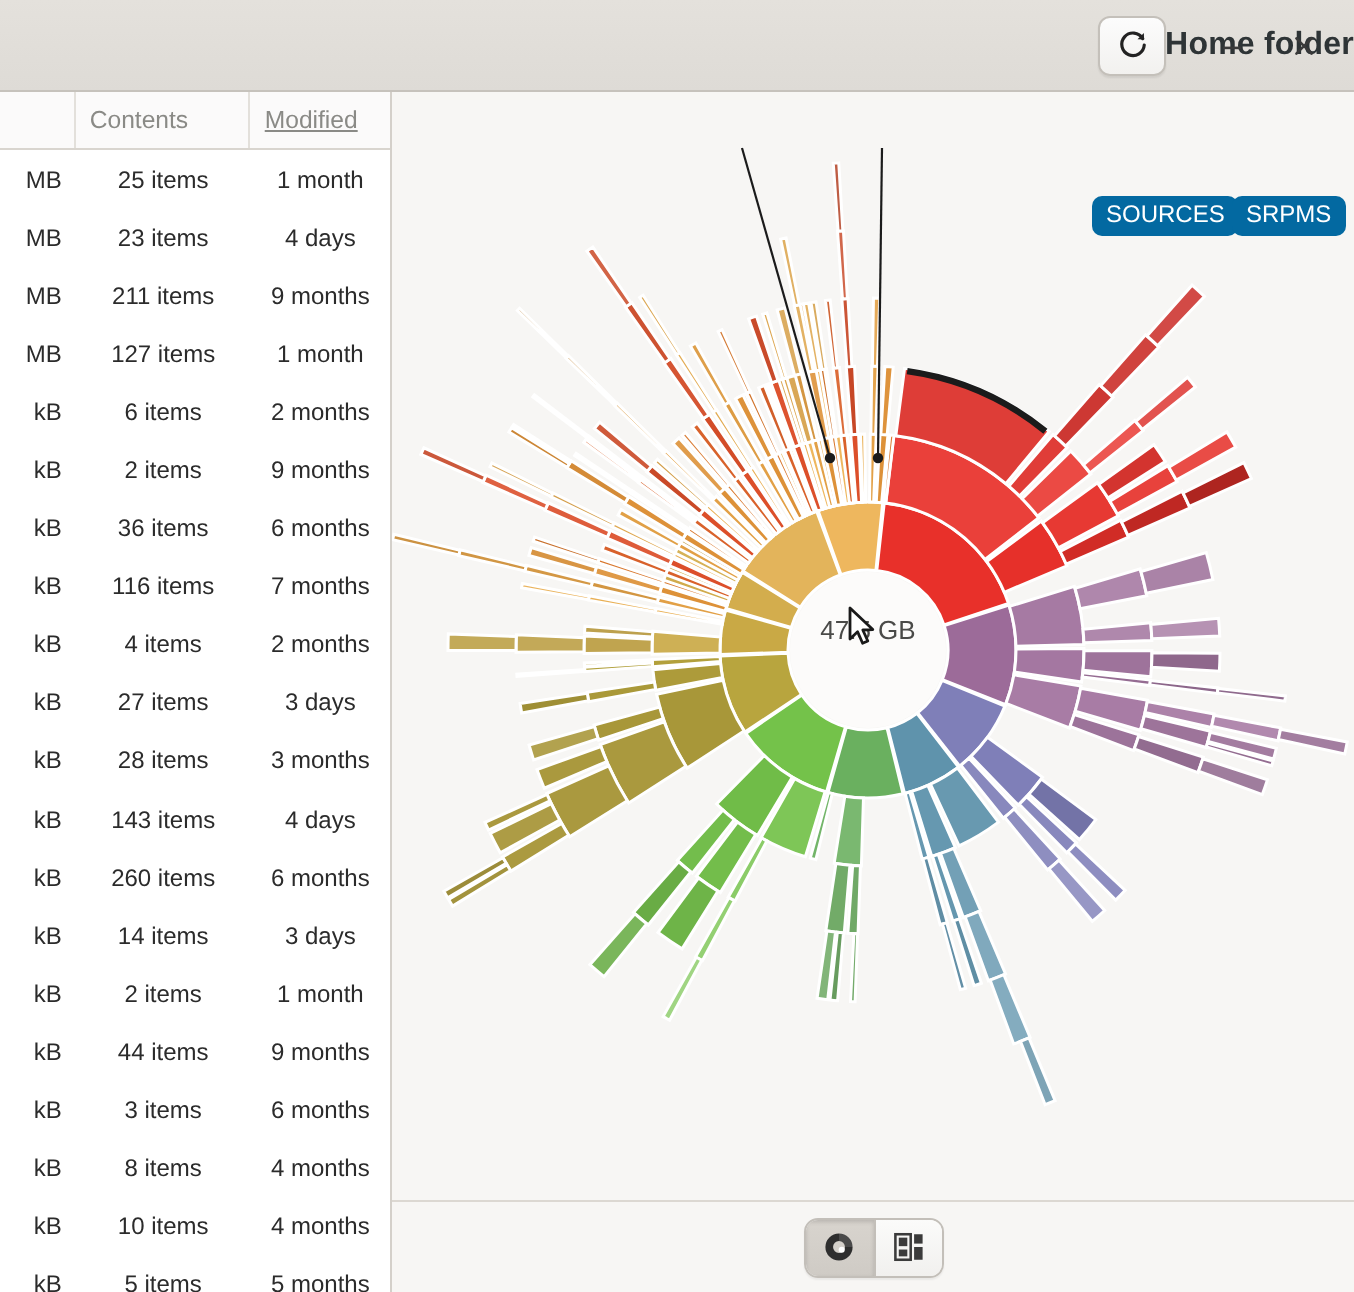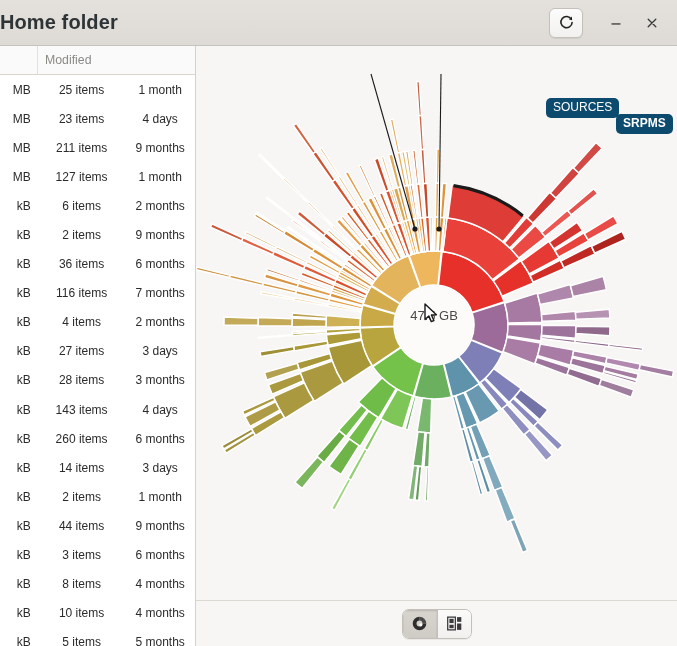--- a/index.html
+++ b/index.html
@@ -19,22 +19,22 @@
   
   .titlebar {
     position: relative;
     height: 46px; min-height: 46px;
     background: linear-gradient(180deg, #e4e1dc 0%, #dedbd6 100%);
     border-bottom: 1px solid #c6c2bc;
     display: flex; align-items: center;
   }
   .titlebar-title {
     position: absolute; left: 0; right: 0;
-    text-align: left;
-    font-size: 20px; font-weight: bold; color: #2e3436;
+    text-align: right;
+    font-size: 16px; font-weight: bold; color: #2e3436;
     letter-spacing: .1px;
     pointer-events: none;
   }
   .titlebar-controls {
     position: absolute; right: 8px; top: 0; bottom: 0;
     display: flex; align-items: center; gap: 2px;
   }
   .tb-btn {
     width: 34px; height: 30px;
     display: flex; align-items: center; justify-content: center;
@@ -72,21 +72,21 @@
   }
   .list-header .hcell {
     font-size: 12.3px; color: #8a8a86;
     display: flex; align-items: center;
     padding: 0 7px;
     border-right: 1px solid #e3e0db;
     overflow: hidden; white-space: nowrap;
   }
   .hcell.c-size { width: 38px; justify-content: flex-end; }
   .hcell.c-contents { width: 88px; justify-content: flex-start; }
-  .hcell.c-modified { width: 70px; justify-content: flex-start; border-right: none; }
+  .hcell.c-modified { width: 70px; justify-content: flex-start; border-right: none; text-decoration: underline; }
 
   .list-rows { flex: 1; }
   .row {
     display: flex;
     height: 29.1px;
     align-items: center;
     font-size: 12px; color: #2b2b2b;
   }
   .row .cell { padding: 0 7px; white-space: nowrap; overflow: hidden; }
   .cell.c-size { width: 38px; text-align: right; }
@@ -98,21 +98,21 @@
     flex: 1; position: relative;
     background: #f7f6f4;
     display: flex; flex-direction: column;
     min-width: 0;
   }
   .chart-area { position: relative; flex: 1; overflow: hidden; }
   .chart-svg { position: absolute; left: 0; top: 0; }
 
   .tooltip {
     position: absolute;
-    background: #0c4a6e;
+    background: #0369a1;
     color: #ffffff;
     font-size: 12px;
     padding: 3px 7px 4px 7px;
     border-radius: 5px;
     white-space: nowrap;
     line-height: 1.1;
   }
 
   .center-label {
     position: absolute;
@@ -183,20 +183,21 @@
         </span>
       </button>
     </div>
   </div>
 
   <div class="content">
 
     <div class="listpanel">
       <div class="list-header">
         <div class="hcell c-size"></div>
+        <div class="hcell c-contents">Contents</div>
         <div class="hcell c-modified">Modified</div>
       </div>
       <div class="list-rows" id="list-rows">
           <div class="row">
             <div class="cell c-size">MB</div>
             <div class="cell c-contents">25 items</div>
             <div class="cell c-modified">1 month</div>
           </div>
           <div class="row">
             <div class="cell c-size">MB</div>
@@ -532,21 +533,21 @@
             <line x1="175" y1="28" x2="219" y2="183" stroke="#1b1b1b" stroke-width="1.1"></line>
             <circle cx="219" cy="183" r="2.6" fill="#1b1b1b"></circle>
             <line x1="245" y1="28" x2="243" y2="183" stroke="#1b1b1b" stroke-width="1.1"></line>
             <circle cx="243" cy="183" r="2.6" fill="#1b1b1b"></circle>
             <circle cx="238" cy="279" r="39" fill="#fcfbfa"></circle>
           </svg>
 
         <div class="center-label" id="center-label" style="left:238px; top:269px;">47.5 GB</div>
 
         <div class="tooltip" id="tip0" style="left: 350px; top: 52px;">SOURCES</div>
-        <div class="tooltip" id="tip1" style="left: 420px; top: 68px; font-weight: bold;">SRPMS</div>
+        <div class="tooltip" id="tip1" style="left: 420px; top: 52px;">SRPMS</div>
 
         <svg class="cursor-arrow" width="16" height="22" style="left:228px; top:257px;" viewBox="0 0 16 22">
           <path d="M1 1 L1 16.5 L4.8 12.9 L7.3 18.6 L9.9 17.5 L7.4 12 L12.4 11.8 Z" fill="#ffffff" stroke="#1a1a1a" stroke-width="1.4" stroke-linejoin="round"></path>
         </svg>
       </div>
 
       <div class="bottombar">
         <div class="toggle-group">
           <button class="toggle-btn active">
             <span>

